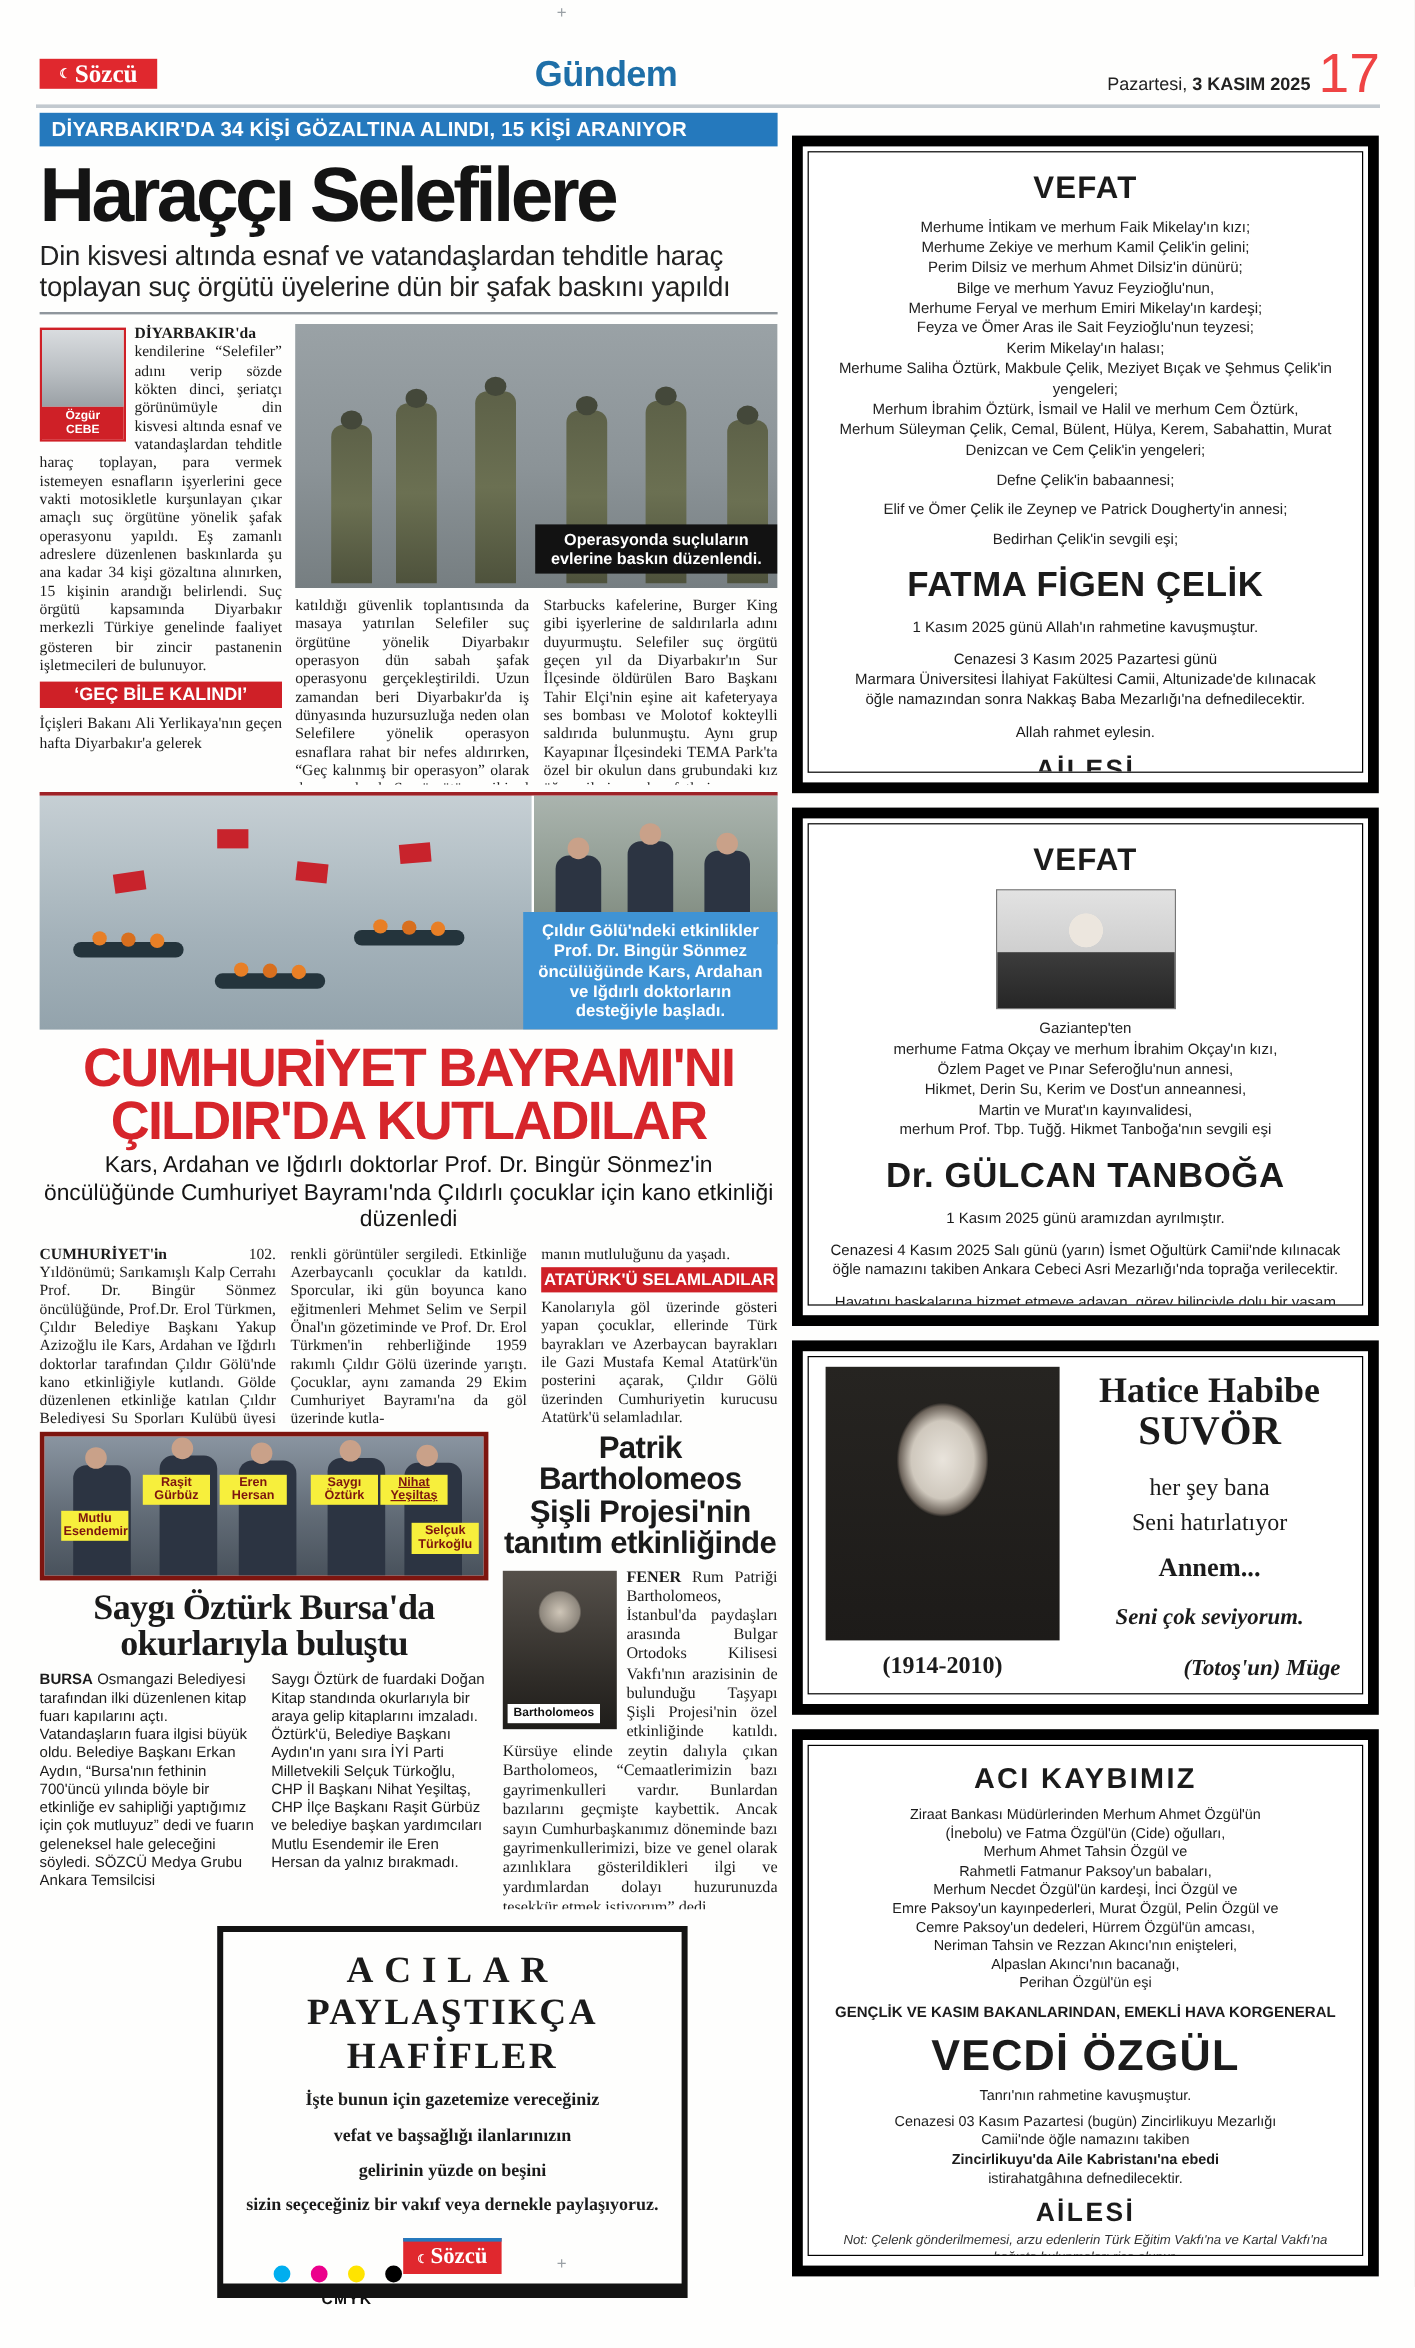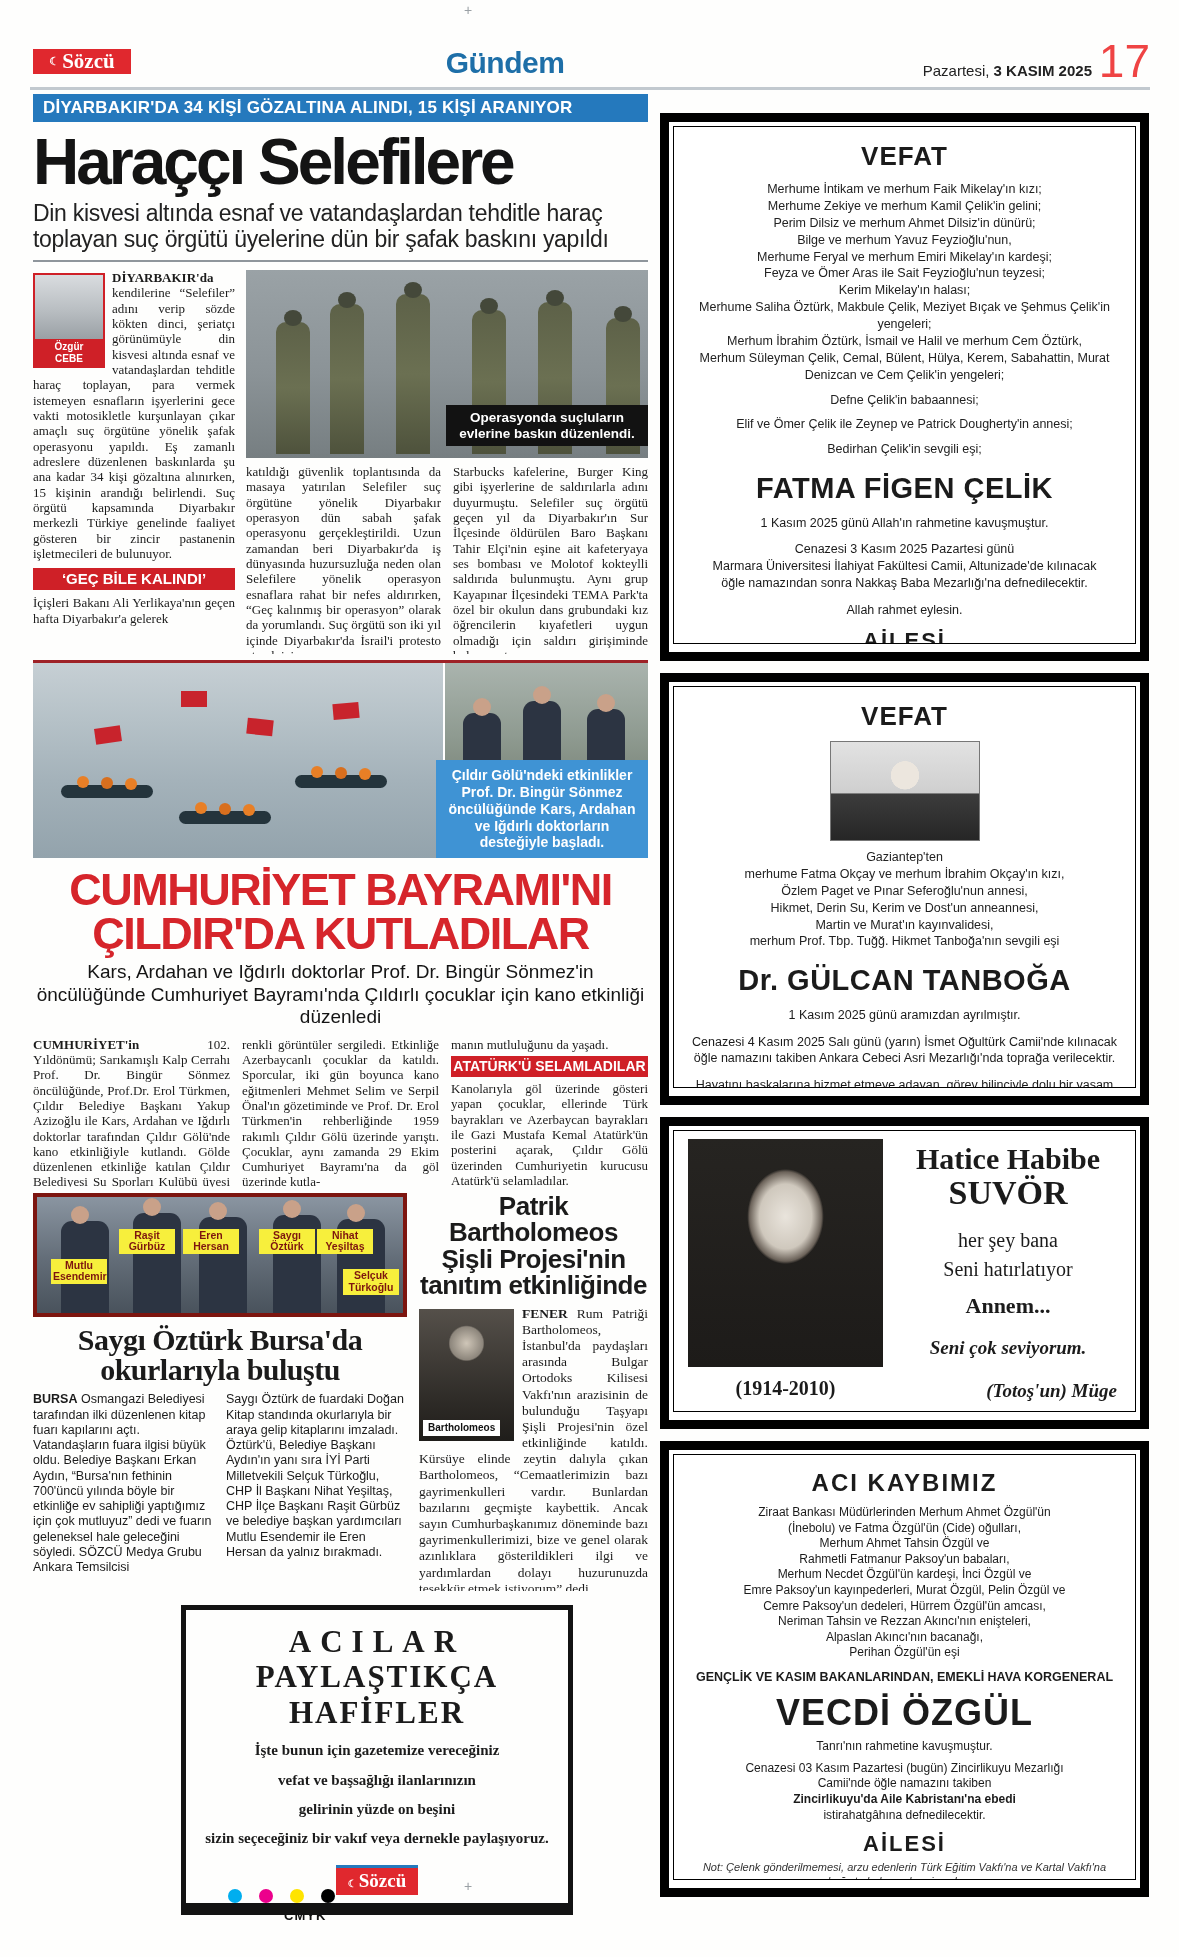--- a/index.html
+++ b/index.html
@@ -10,21 +10,21 @@
     font-family: "Liberation Serif", serif; color: #1b1b1b;
   }
   .blk { display:block; }
   .jt { text-align: justify; }
 
   
   .reg-cross { position:absolute; color:#9aa0a5; font:14px "Liberation Sans",sans-serif; }
   .cmyk-strip { position:absolute; left:228px; top:1886px; width:140px; text-align:left; }
   .dot { display:inline-block; width:14px; height:14px; border-radius:50%; margin-right:17px; vertical-align:middle; }
   .dot.c{ background:#00aeef; } .dot.m{ background:#ec008c; } .dot.y{ background:#ffe400; } .dot.k{ background:#000; }
-  .cmyk-label { position:absolute; left:284px; top:1908px; font:bold 13px "Liberation Sans",sans-serif; color:#111; letter-spacing:1px; }
+  .cmyk-label { position:absolute; left:268px; top:1908px; font:bold 13px "Liberation Sans",sans-serif; color:#111; letter-spacing:1px; }
 
   
   .hdr { position:absolute; left:30px; top:46px; width:1120px; height:44px; border-bottom:3px solid #c2c9cf; }
   .logo { position:absolute; left:3px; top:3px; width:98px; height:25px; background:#e0282e; color:#fff;
           display:flex; align-items:center; justify-content:center; font:bold 21px "Liberation Serif",serif; }
   .logo .crescent { font-size:11px; margin-right:3px; color:#fff; }
   .section-title { position:absolute; left:375px; top:0px; width:200px; text-align:center;
           color:#1e6fa8; font:bold 30px "Liberation Sans",sans-serif; letter-spacing:-0.5px; }
   .dateline { position:absolute; right:58px; top:16px; font:15px "Liberation Sans",sans-serif; color:#222; }
   .dateline b { font-weight:bold; }
@@ -39,21 +39,21 @@
   .rule { border-top:2px solid #8f969c; margin:2px 0 8px; }
 
   .story1 { display:grid; grid-template-columns:202px 1fr; column-gap:11px;
             height:384px; overflow:hidden; font:13px/1.18 "Liberation Serif",serif; }
   .story1 p { margin-bottom:2px; }
   .author { float:left; width:72px; margin:3px 7px 3px 0; border:2px solid #cf2027; }
   .author-img { height:64px; background:linear-gradient(180deg,#d9dcdf 0%,#b9bec2 55%,#9aa0a5 100%); }
   .author-name { background:#cf2027; color:#fff; font:bold 10px/1.15 "Liberation Sans",sans-serif; text-align:center; padding:2px 0; }
   .banner-red { background:#cf2027; color:#fff; font:bold 15px/22px "Liberation Sans",sans-serif;
                 text-align:center; margin:7px 0 5px; }
-  .photo1 { position:relative; height:188px; margin-bottom:6px; overflow:hidden;
+  .photo1 { position:relative; height:220px; margin-bottom:6px; overflow:hidden;
             background:linear-gradient(180deg,#9aa2a6 0%,#8b9397 55%,#767e81 100%); }
   .sol { position:absolute; bottom:4px; width:34px; border-radius:10px 10px 0 0;
          background:linear-gradient(180deg,#5d6148 0%,#6b7052 50%,#4e523c 100%); }
   .sol::after { content:""; position:absolute; top:-12px; left:8px; width:18px; height:16px; border-radius:50%; background:#44483a; }
   .photo1 .cap { position:absolute; right:0; bottom:12px; width:202px; background:#121212; color:#fff;
                  font:bold 13.5px/1.15 "Liberation Sans",sans-serif; padding:5px 8px; text-align:center; }
   .textrow { display:grid; grid-template-columns:1fr 1fr; column-gap:12px; overflow:hidden; }
 
   .kayak { position:relative; height:198px; margin-top:6px; border-top:3px solid #9e2227; overflow:hidden;
            background:linear-gradient(180deg,#c6cfd4 0%,#b5c1c7 30%,#a4b2ba 60%,#93a3ac 100%); }
@@ -246,21 +246,21 @@
         <div class="bphoto">
           <div class="fig" style="left:24px; height:92px; width:48px;"></div>
           <div class="fig" style="left:96px; height:100px; width:48px;"></div>
           <div class="fig" style="left:162px; height:96px; width:48px;"></div>
           <div class="fig" style="left:236px; height:98px; width:48px;"></div>
           <div class="fig" style="left:300px; height:94px; width:48px;"></div>
           <span class="ylab" style="left:14px; top:62px;">Mutlu Esendemir</span>
           <span class="ylab" style="left:82px; top:32px;">Raşit Gürbüz</span>
           <span class="ylab" style="left:146px; top:32px;">Eren Hersan</span>
           <span class="ylab" style="left:222px; top:32px;">Saygı Öztürk</span>
-          <span class="ylab" style="left:280px; top:32px;">Nihat Yeşiltaş</span>
+          <span class="ylab" style="left:280px; top:32px;text-decoration:underline;">Nihat Yeşiltaş</span>
           <span class="ylab" style="right:4px; bottom:18px;">Selçuk Türkoğlu</span>
         </div>
         <h3 class="bhead">
           <span class="blk">Saygı Öztürk Bursa'da</span>
           <span class="blk">okurlarıyla buluştu</span>
         </h3>
         <div class="bbody">
           <p><b>BURSA</b> <span>Osmangazi Belediyesi tarafından ilki düzenlenen kitap fuarı kapılarını açtı. Vatandaşların fuara ilgisi büyük oldu. Belediye Başkanı Erkan Aydın, “Bursa'nın fethinin 700'üncü yılında böyle bir etkinliğe ev sahipliği yaptığımız için çok mutluyuz” dedi ve fuarın geleneksel hale geleceğini söyledi. SÖZCÜ Medya Grubu Ankara Temsilcisi</span></p>
           <p>Saygı Öztürk de fuardaki Doğan Kitap standında okurlarıyla bir araya gelip kitaplarını imzaladı. Öztürk'ü, Belediye Başkanı Aydın'ın yanı sıra İYİ Parti Milletvekili Selçuk Türkoğlu, CHP İl Başkanı Nihat Yeşiltaş, CHP İlçe Başkanı Raşit Gürbüz ve belediye başkan yardımcıları Mutlu Esendemir ile Eren Hersan da yalnız bırakmadı.</p>
         </div>

